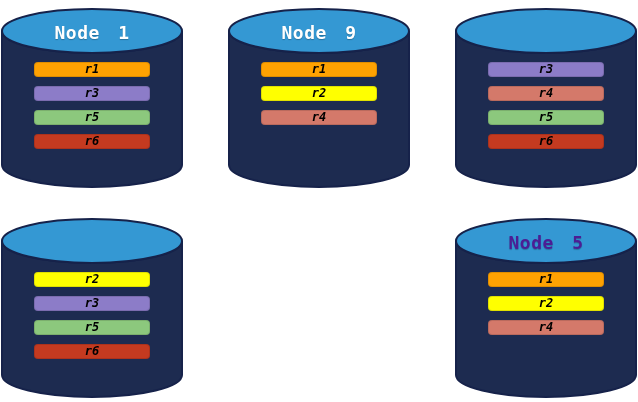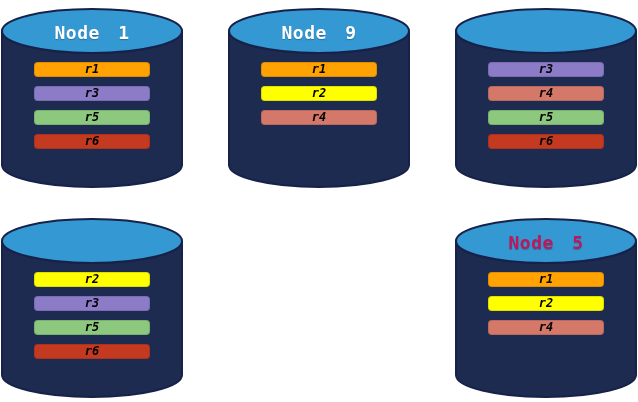--- a/index.html
+++ b/index.html
@@ -162,21 +162,21 @@
             <span style="color: rgb(0, 0, 0);">r6</span>
           </div>
         </div>
   </div>
 
   <div class="node">
     <svg viewBox="0 0 184 182">
       <path d="M2 24 v134 a90 22 0 0 0 180 0 v-134 a90 22 0 0 1 -180 0 z" stroke-width="2" fill="#1d2b50" stroke="#16224a"></path>
       <ellipse cx="92" cy="24" rx="90" ry="22" stroke-width="2" fill="#3498d3" stroke="#16224a"></ellipse>
     </svg>
-    <div class="node-label" style="color: #be185d;">Node 5</div>
+    <div class="node-label" style="color: #4c1d95;">Node 5</div>
     <div class="bars">
           <div class="bar" style="background: rgb(255, 162, 2);">
             <span style="color: rgb(0, 0, 0);">r1</span>
           </div>
           <div class="bar" style="background: rgb(255, 255, 0);">
             <span style="color: rgb(0, 0, 0);">r2</span>
           </div>
           <div class="bar" style="background: rgb(212, 121, 106);">
             <span style="color: rgb(0, 0, 0);">r4</span>
           </div>

